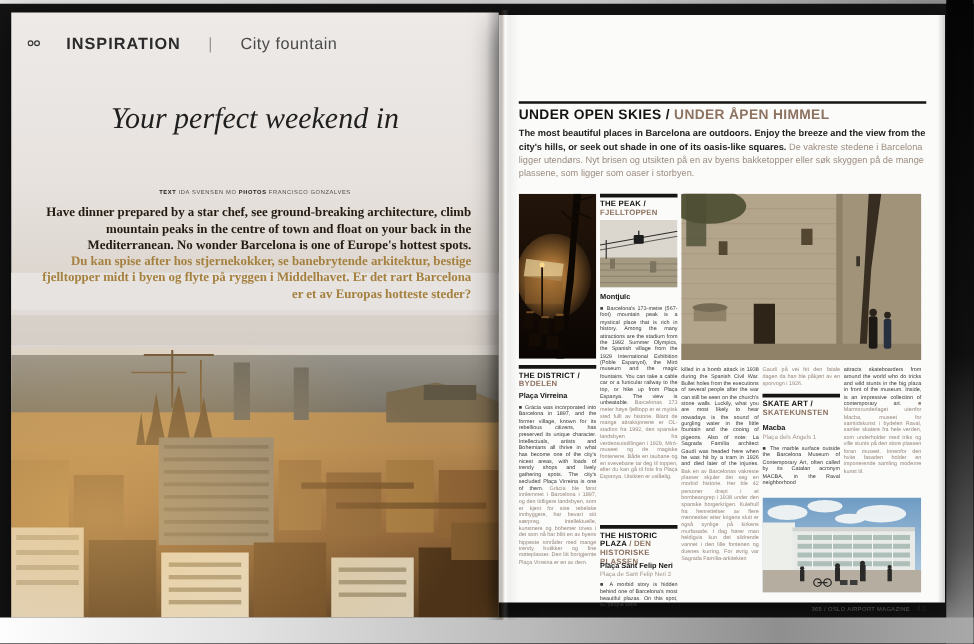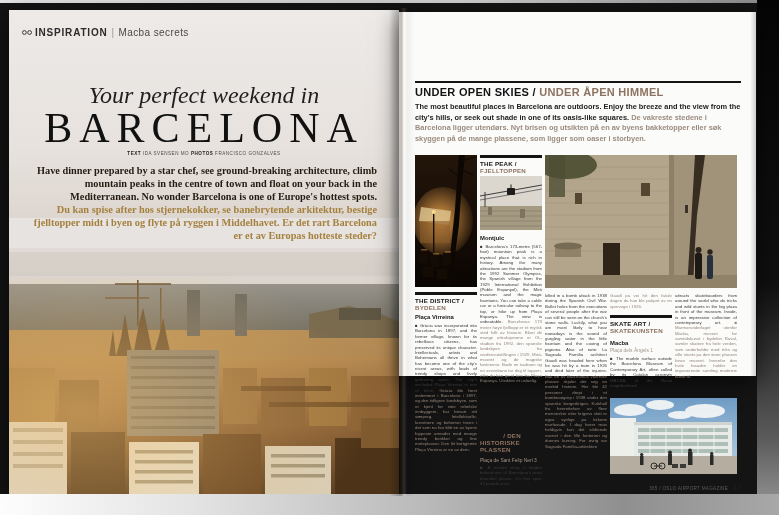--- a/index.html
+++ b/index.html
@@ -7,48 +7,48 @@
          background:#141414;font-family:"Liberation Sans",sans-serif;}
   .abs{position:absolute;}
   
   .top-strip{left:0;top:0;width:779px;height:3px;background:linear-gradient(90deg,#e8e8e8,#cfcfcf 60%,#8a8a8a);}
   .right-strip{right:0;top:0;width:22px;height:515px;background:linear-gradient(180deg,#050505 0%,#101010 55%,#5a5a5a 85%,#9a9a9a 100%);}
   .bottom-strip{left:0;top:494px;width:779px;height:21px;background:linear-gradient(90deg,#fdfdfd,#e3e3e3 25%,#b9b9b9 55%,#8f8f8f 80%,#a8a8a8);}
   
   .page{background:#fff;box-shadow:0 6px 22px rgba(0,0,0,.65);}
   .page-left{left:9px;top:10px;width:390px;height:484px;
      background:linear-gradient(180deg,#edeae8 0%,#e7e2de 28%,#ddd6cf 44%,#cfc8c0 52%);}
-  .page-right{left:399px;top:12px;width:357px;height:364px;background:#fbfbfa;}
+  .page-right{left:399px;top:12px;width:357px;height:470px;background:#fbfbfa;}
   .fold{left:389px;top:8px;width:26px;height:488px;z-index:40;pointer-events:none;
      background:linear-gradient(90deg,rgba(0,0,0,0) 0%,rgba(0,0,0,.22) 38%,rgba(60,40,20,.30) 48%,rgba(255,255,255,.12) 58%,rgba(0,0,0,.05) 70%,rgba(0,0,0,0) 100%);}
   .page-right::after{content:"";position:absolute;right:0;top:0;width:6px;height:100%;
      background:linear-gradient(90deg,rgba(0,0,0,0),rgba(0,0,0,.18));}
   
-  .kicker{left:13px;top:17px;font-size:10px;color:#4a4a4a;letter-spacing:.4px;display:flex;align-items:center;gap:2px;}
+  .kicker{left:13px;top:17px;font-size:13px;color:#4a4a4a;letter-spacing:.4px;display:flex;align-items:center;gap:20px;}
   .kicker b{color:#2b2b2b;letter-spacing:.8px;}
   .kicker .sep{color:#9a9a9a;padding:0 2px;}
   .title-small{left:0;top:72px;width:390px;text-align:center;
      font-family:Liberation Serif, serif;font-style:italic;font-size:24px;color:#1f1f1f;}
   .title-large{left:0;top:94px;width:390px;text-align:center;
      font-family:"Liberation Serif",serif;font-size:42px;letter-spacing:7px;color:#111;}
   .credits{left:0;top:141px;width:390px;text-align:center;font-size:4.6px;letter-spacing:.5px;color:#4c4c4c;}
   .credits b{color:#222;}
   .intro{left:22px;top:154px;width:346px;text-align:center;
      font-family:"Liberation Serif",serif;font-size:10.3px;line-height:1.27;font-weight:700;}
   .intro .en{color:#241c12;}
   .intro .no{color:#a5813f;}
   .intro p{margin:0;text-align:right;}
   
   .rule{background:#151515;}
   .section-title{left:16px;top:74px;width:330px;font-size:11px;font-weight:700;letter-spacing:.3px;}
   .section-title .en{color:#131313;}
   .section-title .no{color:#8d7260;}
   .r-intro{left:16px;top:90px;width:326px;font-size:7.4px;line-height:1.42;}
   .r-intro .en{font-weight:700;color:#222;margin-top:41px;}
-  .r-intro .no{font-weight:700;color:#9c8c7f;margin-top:28px;}
+  .r-intro .no{font-weight:400;color:#9c8c7f;margin-top:28px;}
   .hbar{width:62px;height:2.6px;background:#151515;}
   .col-heading{width:62px;font-size:6.2px;font-weight:700;letter-spacing:.2px;line-height:1.15;}
   .col-heading .en{color:#161616;}
   .col-heading .no{color:#8d7260;}
   .place{width:62px;font-size:5.9px;font-weight:700;color:#161616;}
   .address{width:62px;font-size:4.9px;color:#a39588;}
   .body{width:62px;font-size:4.35px;line-height:1.24;text-align:justify;}
   .body .en{color:#3a3a3a;}
   .body .no{color:#95867a;}
   .footer{right:15px;top:472px;font-size:4.6px;color:#5a5a5a;letter-spacing:.3px;}
@@ -150,25 +150,24 @@
       <rect x="0" y="30" width="390" height="30" fill="#ddd6cf" opacity=".55"></rect>
     </svg>
 
     <div class="abs kicker">
       <svg width="11" height="7" viewBox="0 0 11 7">
         <circle cx="2.4" cy="3.5" r="1.9" fill="none" stroke="#3a3a3a" stroke-width="1"></circle>
         <circle cx="7.6" cy="3.5" r="1.9" fill="none" stroke="#3a3a3a" stroke-width="1"></circle>
       </svg>
       <b>INSPIRATION</b>
       <span class="sep">|</span>
-      <span>Macba secrets</span>
+      <span>City fountain</span>
     </div>
 
     <div class="abs title-small">Your perfect weekend in</div>
-    <div class="abs title-large">BARCELONA</div>
 
     <div class="abs credits">
       <b>TEXT</b><span> IDA SVENSEN MO   </span><b>PHOTOS</b><span> FRANCISCO GONZALVES</span>
     </div>
 
     <div class="abs intro">
       <p class="en">Have dinner prepared by a star chef, see ground-breaking architecture, climb mountain peaks in the centre of town and float on your back in the Mediterranean. No wonder Barcelona is one of Europe's hottest spots.</p>
       <p class="no">Du kan spise after hos stjernekokker, se banebrytende arkitektur, bestige fjelltopper midt i byen og flyte på ryggen i Middelhavet. Er det rart Barcelona er et av Europas hotteste steder?</p>
     </div>
   </div>

